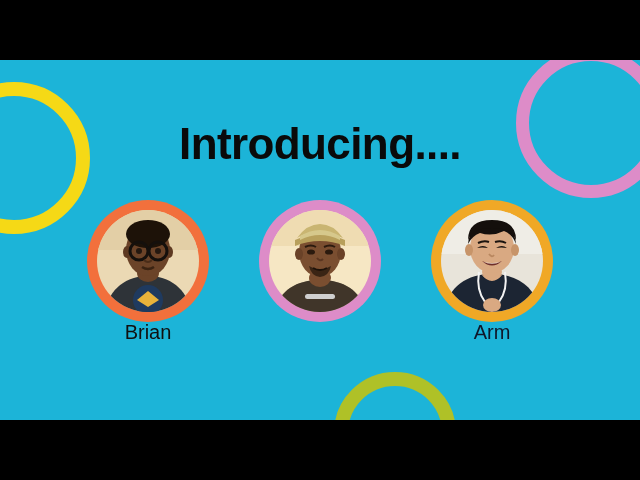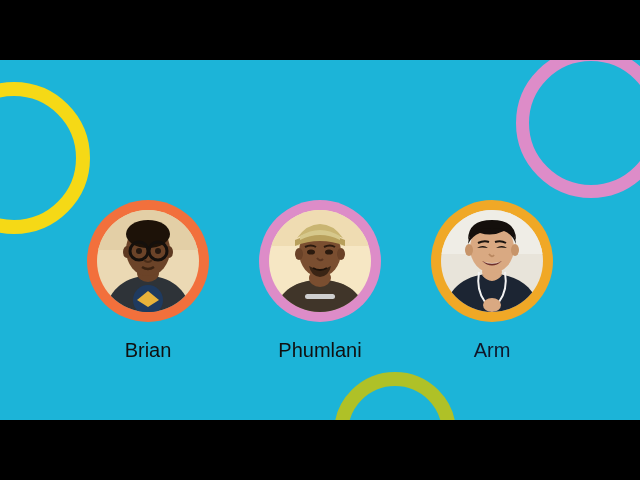--- a/index.html
+++ b/index.html
@@ -115,21 +115,20 @@
     position: absolute;
     left: 10px;
     top: 10px;
     width: 102px;
     height: 102px;
     border-radius: 50%;
     overflow: hidden;
   }
   .avatar-photo svg { display: block; }
   .person-name {
-    margin-top: 18px;
     font-size: 20px;
     font-weight: 400;
     color: #101010;
     line-height: 1;
     white-space: nowrap;
   }
 </style>
 </head>
 <body>
 
@@ -137,20 +136,21 @@
 
   <div class="letterbox letterbox-top"></div>
   <div class="letterbox letterbox-bottom"></div>
 
   <div id="slide" style="background: rgb(28, 180, 216);">
 
     <div class="deco-ring ring-yellow" style="border-color: rgb(245, 217, 22);"></div>
     <div class="deco-ring ring-pink" style="border-color: rgb(221, 140, 200);"></div>
     <div class="deco-ring ring-olive" style="border-color: rgb(175, 193, 39);"></div>
 
+    <div id="title" style="color: rgb(10, 10, 10);">Introducing....</div>
 
     <div id="people">
 
       <div class="person">
         <div class="avatar" style="background: rgb(242, 112, 60);">
           <div class="avatar-photo">
             <svg width="102" height="102" viewBox="0 0 102 102">
               <rect x="0" y="0" width="102" height="102" fill="#EBD9B4"></rect>
               <rect x="0" y="0" width="102" height="40" fill="#E3CFA6"></rect>
               <path d="M8 102 C12 78 30 66 51 66 C72 66 90 78 94 102 Z" fill="#2E3338"></path>
@@ -195,21 +195,20 @@
               <ellipse cx="42" cy="42" rx="4" ry="2.6" fill="#2B1A0E"></ellipse>
               <ellipse cx="60" cy="42" rx="4" ry="2.6" fill="#2B1A0E"></ellipse>
               <path d="M36 37 q6 -3 11 0" stroke="#2B1A0E" stroke-width="2" fill="none"></path>
               <path d="M55 37 q6 -3 11 0" stroke="#2B1A0E" stroke-width="2" fill="none"></path>
               <path d="M48 48 q3 4 6 1" stroke="#5A3520" stroke-width="2" fill="none"></path>
               <path d="M40 56 q11 7 22 0 q-2 10 -11 11 q-9 -1 -11 -11 Z" fill="#3A2414"></path>
               <path d="M44 58 q7 4 14 0" stroke="#1E1209" stroke-width="2" fill="none"></path>
             </svg>
           </div>
         </div>
-        <div class="person-name" style="color: rgb(16, 16, 16);">Phumlani</div>
       </div>
 
       <div class="person">
         <div class="avatar" style="background: rgb(240, 168, 38);">
           <div class="avatar-photo">
             <svg width="102" height="102" viewBox="0 0 102 102">
               <rect x="0" y="0" width="102" height="102" fill="#E8E4DA"></rect>
               <rect x="0" y="0" width="102" height="44" fill="#EFEDE6"></rect>
               <path d="M2 102 C8 76 26 64 51 64 C76 64 94 76 100 102 Z" fill="#1C2533"></path>
               <path d="M40 64 q11 14 22 0 q-11 8 -22 0 Z" fill="#D9A982"></path>

